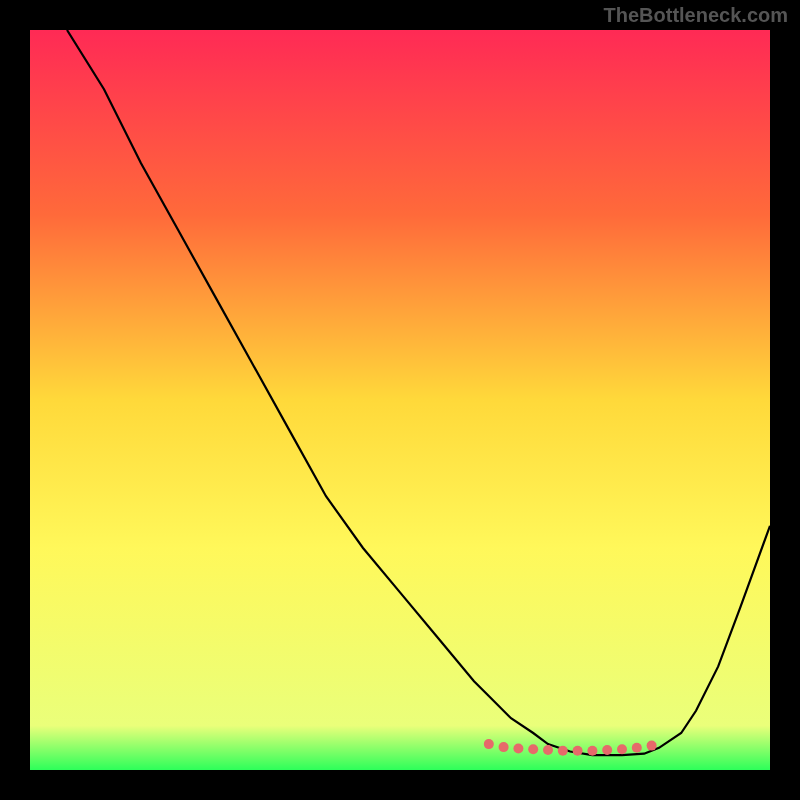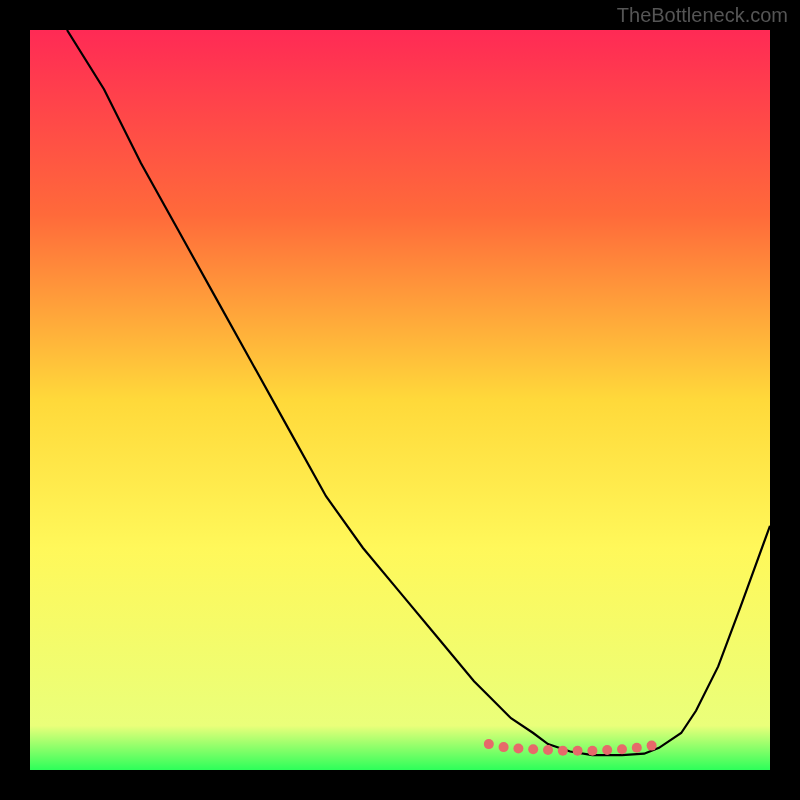--- a/index.html
+++ b/index.html
@@ -9,21 +9,21 @@
     background: #000;
     position: relative;
     font-family: Arial, sans-serif;
   }
   .watermark {
     position: absolute;
     top: 4px;
     right: 12px;
     color: #555;
     font-size: 20px;
-    font-weight: 400;
+    font-weight: 700;
     z-index: 10;
   }
   .plot-area {
     position: absolute;
     left: 30px;
     top: 30px;
     width: 740px;
     height: 740px;
   }
   .plot-area svg {

